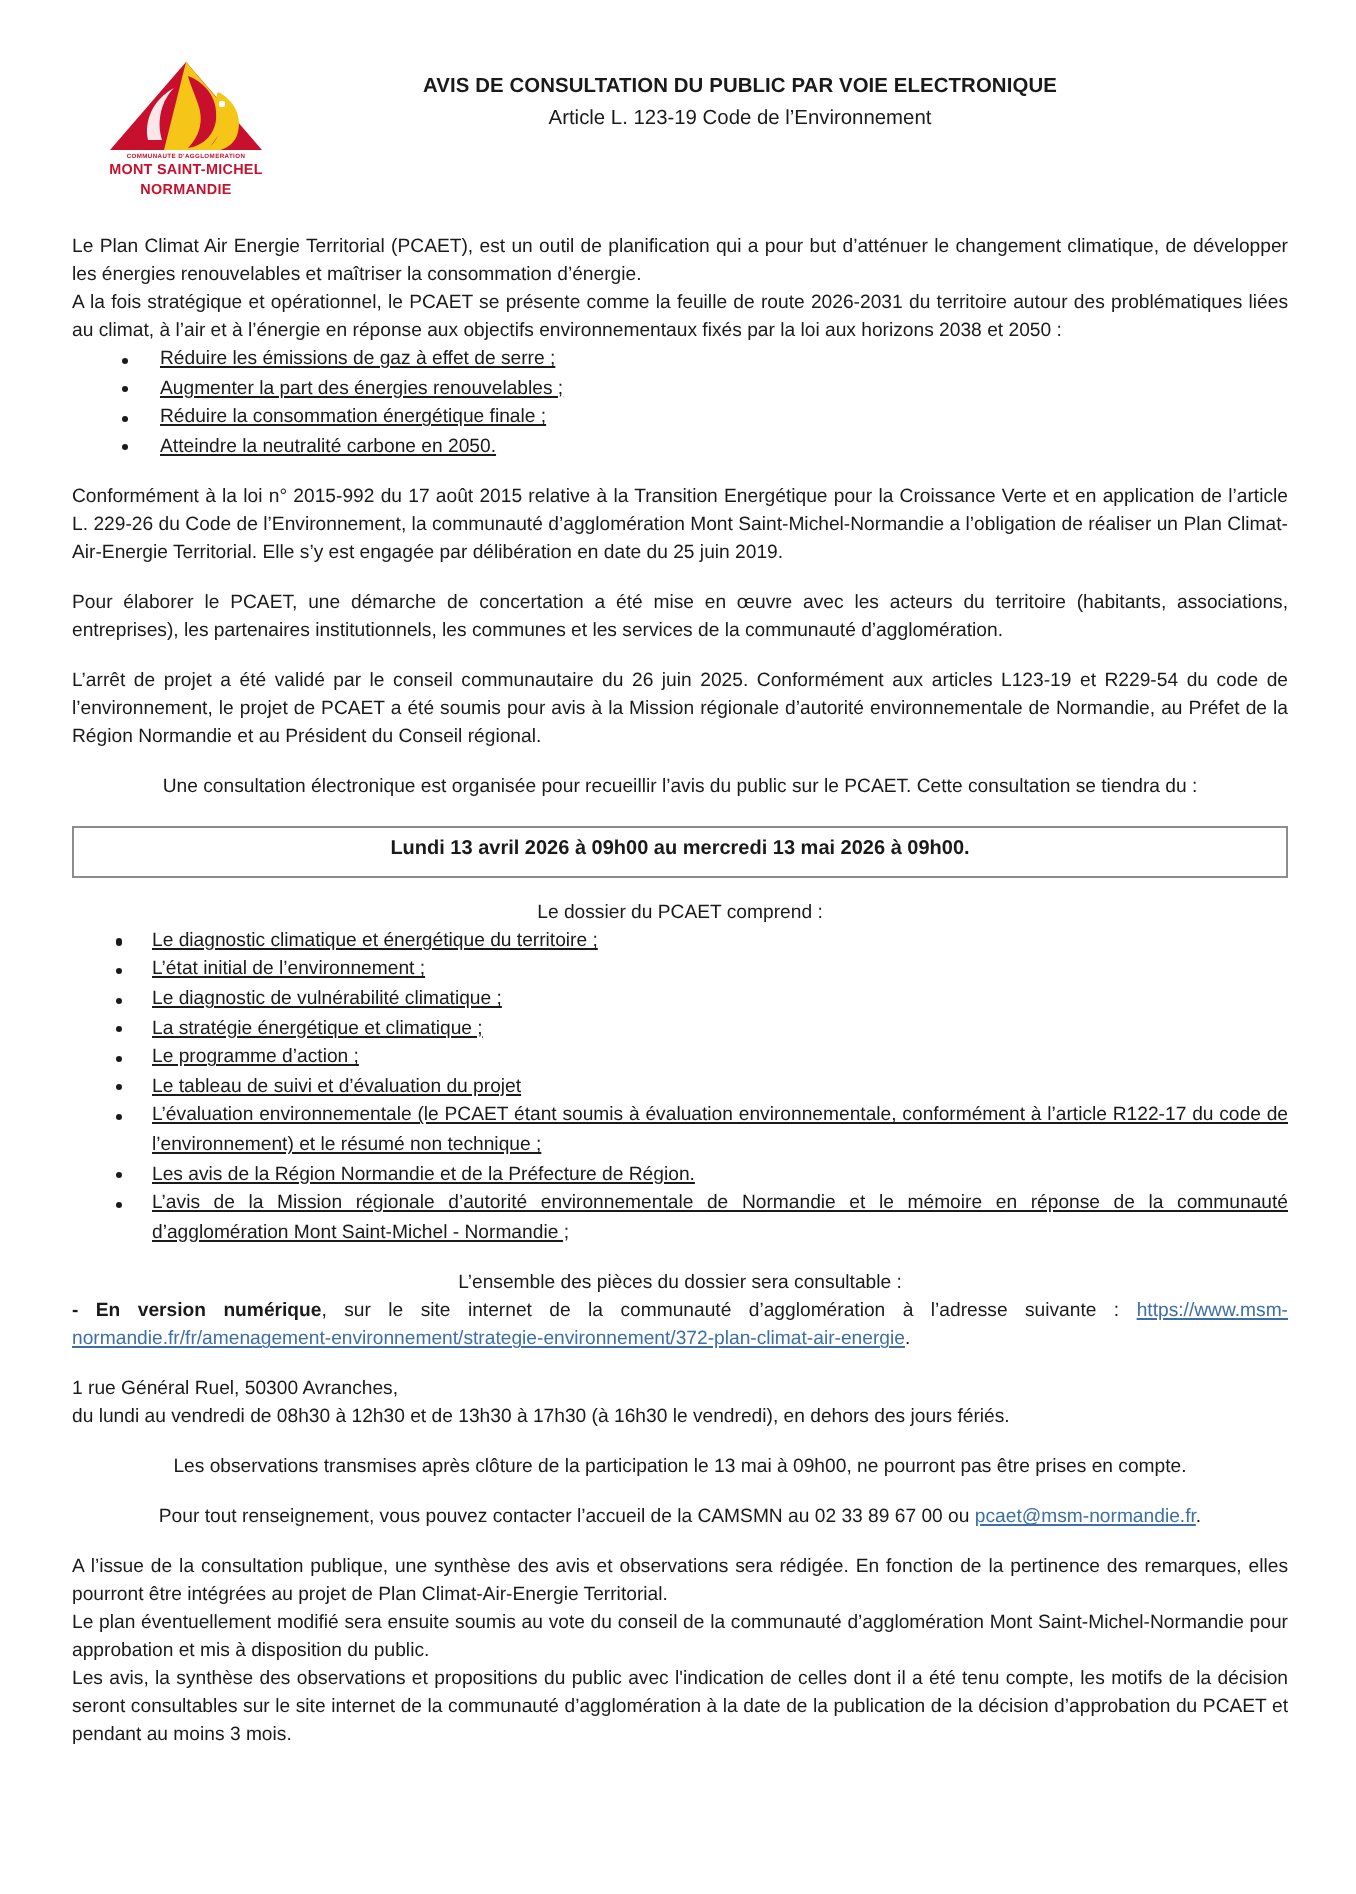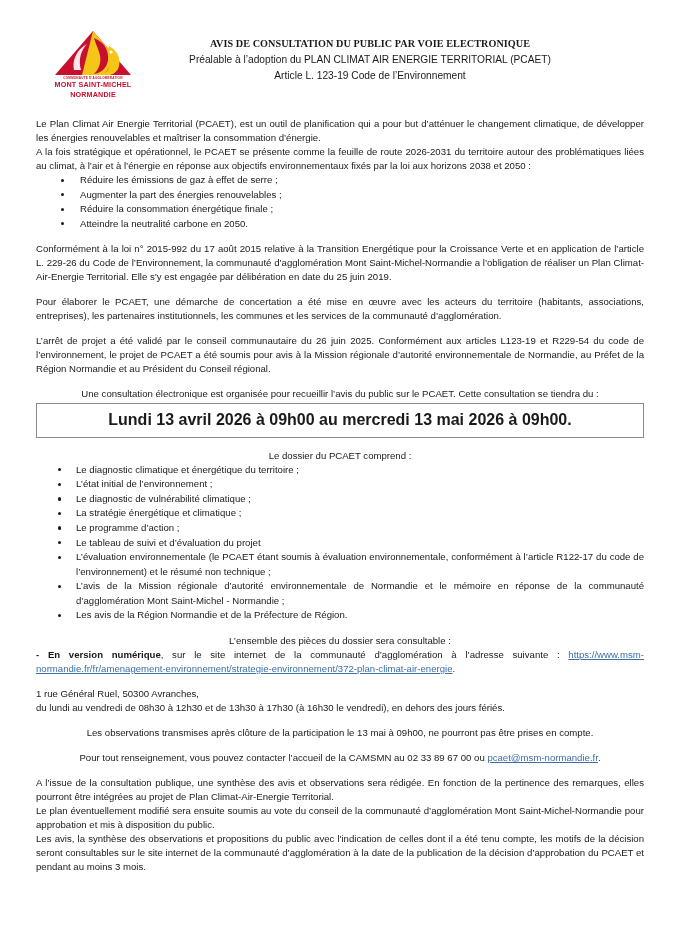--- a/index.html
+++ b/index.html
@@ -63,21 +63,20 @@
     flex: 1;
     text-align: center;
     padding-right: 46px;
     padding-top: 6px;
   }
   .title-1 {
     font-size: 10.2px;
     font-weight: bold;
     line-height: 1.52;
     letter-spacing: .05px;
-    font-family: Liberation Serif, serif;
   }
   .title-2 {
     font-size: 10.2px;
     line-height: 1.62;
   }
   .title-3 {
     font-size: 10.2px;
     line-height: 1.62;
   }
 
@@ -104,20 +103,21 @@
     margin: 0;
     padding: 0;
     list-style: none;
   }
   ul.bullets > li {
     position: relative;
     padding-left: 44px;
     text-align: justify;
     margin: 0;
     line-height: 1.52;
+    text-decoration: underline;
   }
   ul.bullets > li::before {
     content: "";
     position: absolute;
     left: 25px;
     top: 5.5px;
     width: 3.2px;
     height: 3.2px;
     background: #1a1a1a;
     border-radius: 50%;
@@ -127,22 +127,22 @@
   }
   ul.bullets.tight > li::before {
     left: 22px;
   }
 
   .date-box {
     border: 1px solid #8c8c8c;
     padding: 4px 0 5px;
     text-align: center;
     font-weight: bold;
-    font-size: 16px;
-    margin-top: 2px;
+    font-size: 10px;
+    margin-top: 12px;
   }
 
   a.link {
     color: #3c6fa5;
     text-decoration: underline;
   }
   .bold { font-weight: bold; }
 </style>
 </head>
 <body>
@@ -160,21 +160,20 @@
         <path d="M33,14 C27,20 24,30 27,40 L20,40 C18,31 22,20 33,14 Z" fill="#ffffff" opacity="0.9"></path>
         <circle cx="57" cy="22" r="1.6" fill="#ffffff"></circle>
       </svg>
       <div class="logo-caption">COMMUNAUTE D'AGGLOMERATION</div>
       <div class="logo-name">MONT SAINT-MICHEL</div>
       <div class="logo-name">NORMANDIE</div>
     </div>
 
     <div class="title-block">
       <div class="title-1">AVIS DE CONSULTATION DU PUBLIC PAR VOIE ELECTRONIQUE</div>
-      <div class="title-2">Préalable à l’adoption du PLAN CLIMAT AIR ENERGIE TERRITORIAL (PCAET)</div>
       <div class="title-3">Article L. 123-19 Code de l’Environnement</div>
     </div>
 
   </div>
 
   <div class="body">
 
     <div class="gap-lg"></div>
 
     <p class="para">Le Plan Climat Air Energie Territorial (PCAET), est un outil de planification qui a pour but d’atténuer le changement climatique, de développer les énergies renouvelables et maîtriser la consommation d’énergie.</p>
@@ -210,22 +209,22 @@
     <p class="para left">Le dossier du PCAET comprend :</p>
 
     <ul class="bullets tight">
       <li><span>Le diagnostic climatique et énergétique du territoire ;</span></li>
       <li><span>L’état initial de l’environnement ;</span></li>
       <li><span>Le diagnostic de vulnérabilité climatique ;</span></li>
       <li><span>La stratégie énergétique et climatique ;</span></li>
       <li><span>Le programme d’action ;</span></li>
       <li><span>Le tableau de suivi et d’évaluation du projet</span></li>
       <li><span>L’évaluation environnementale (le PCAET étant soumis à évaluation environnementale, conformément à l’article R122-17 du code de l’environnement) et le résumé non technique ;</span></li>
+      <li><span>Les avis de la Région Normandie et de la Préfecture de Région.</span></li>
       <li><span>L’avis de la Mission régionale d’autorité environnementale de Normandie et le mémoire en réponse de la communauté d’agglomération Mont Saint-Michel - Normandie ;</span></li>
-      <li><span>Les avis de la Région Normandie et de la Préfecture de Région.</span></li>
     </ul>
 
     <div class="gap-md"></div>
 
     <p class="para left">L’ensemble des pièces du dossier sera consultable :</p>
     <p class="para"><span class="bold">- En version numérique</span><span>, sur le site internet de la communauté d’agglomération à l’adresse suivante : </span><a class="link" href="#">https://www.msm-normandie.fr/fr/amenagement-environnement/strategie-environnement/372-plan-climat-air-energie</a><span>.</span></p>
 
     <div class="gap-md"></div>
 
     <p class="para center">1 rue Général Ruel, 50300 Avranches,</p>

